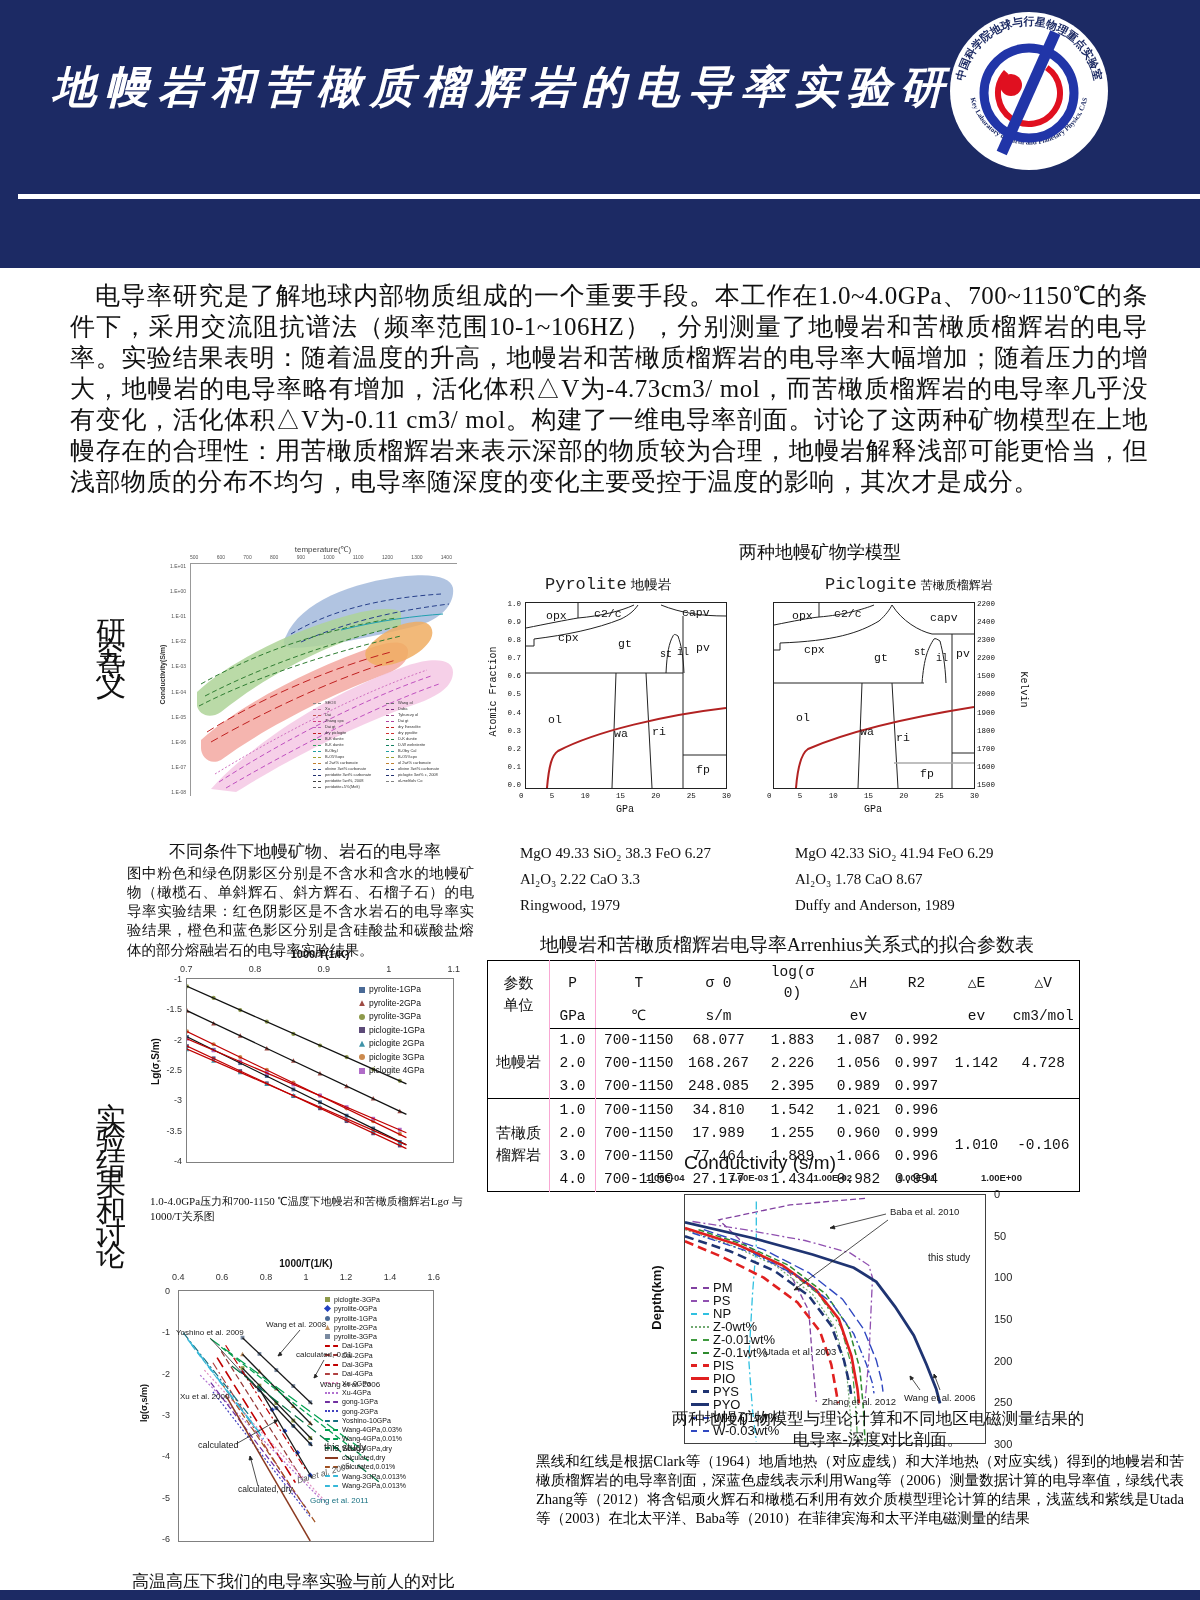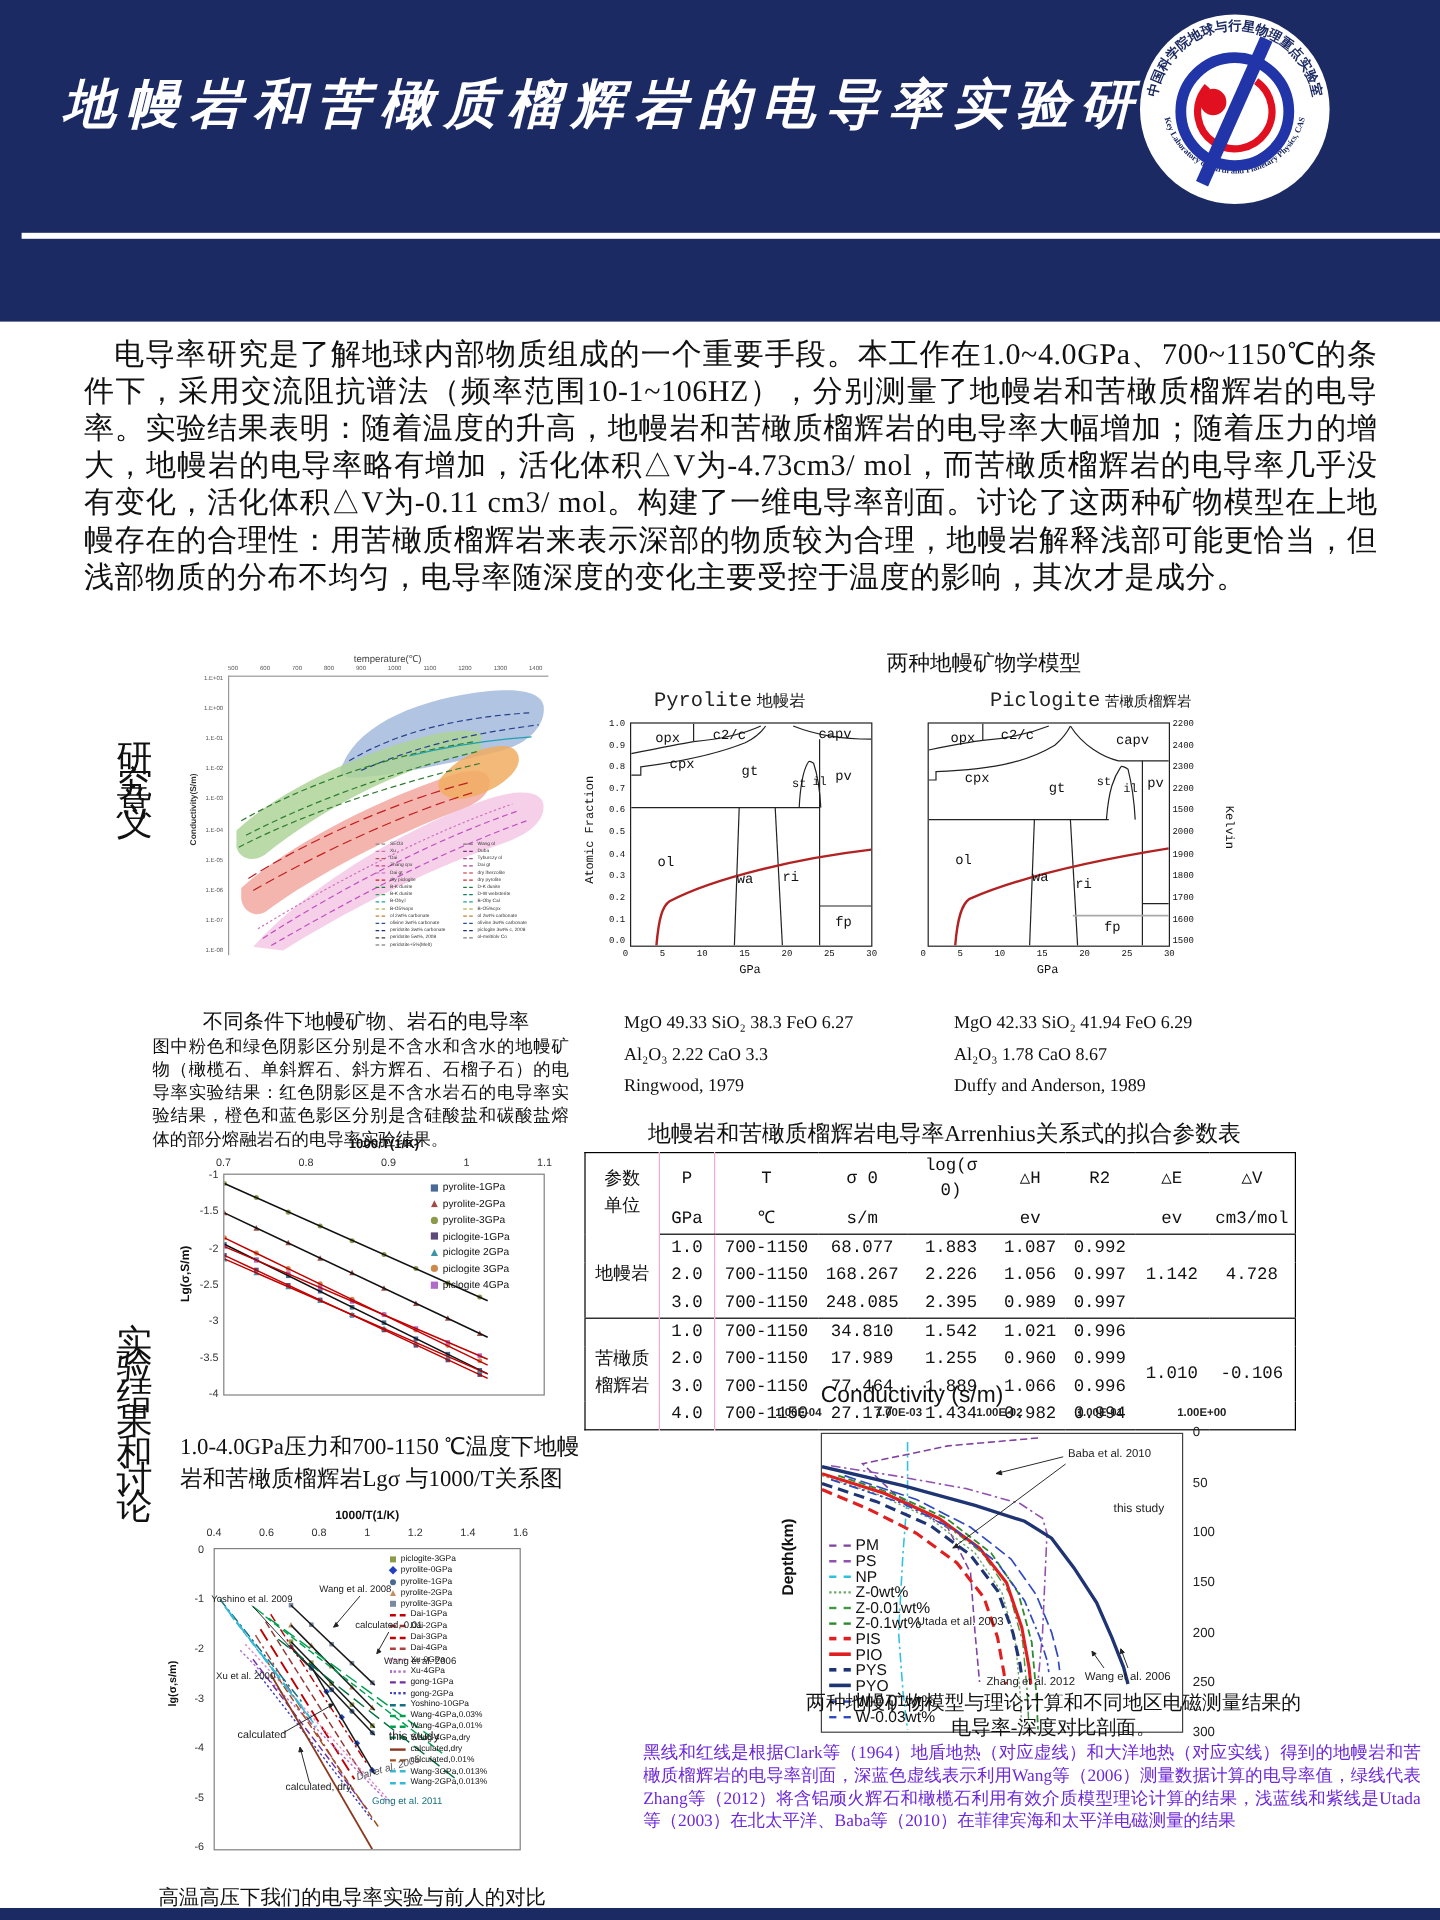--- a/index.html
+++ b/index.html
@@ -615,21 +615,21 @@
           <span class="sw-mark circle" style="background: rgb(204, 138, 78);"></span>
           <span>piclogite 3GPa</span>
         </div>
         <div class="lg">
           <span class="sw-mark square" style="background: rgb(176, 108, 200);"></span>
           <span>piclogite 4GPa</span>
         </div>
       </div>
   </div>
 </div>
-<div class="abs" style="left:150px;top:1194px;width:335px;font-size:19px;line-height:1.35">1.0-4.0GPa压力和700-1150 ℃温度下地幔岩和苦橄质榴辉岩Lgσ 与1000/T关系图</div>
+<div class="abs" style="left:150px;top:1194px;width:335px;font-size:11px;line-height:1.35">1.0-4.0GPa压力和700-1150 ℃温度下地幔岩和苦橄质榴辉岩Lgσ 与1000/T关系图</div>
 
 <div class="abs" style="left:128px;top:1258px;width:340px;height:312px">
   <div class="abs" style="left:50px;top:0;width:256px;text-align:center;font-size:10px;font-weight:bold;font-family:'Liberation Sans',sans-serif">1000/T(1/K)</div>
   <div class="abs tick-row" style="left:44px;top:14px;width:268px;font-size:9px;color:#333">
       <span>0.4</span>
       <span>0.6</span>
       <span>0.8</span>
       <span>1</span>
       <span>1.2</span>
       <span>1.4</span>
@@ -912,15 +912,15 @@
     </g>
   </svg>
   <span class="ann" style="left:252px;top:56px;font-size:9.5px">Baba et al. 2010</span>
   <span class="ann" style="left:290px;top:102px;font-size:10px">this  study</span>
   <span class="ann" style="left:126px;top:196px;font-size:9.5px">Utada et al. 2003</span>
   <span class="ann" style="left:184px;top:246px;font-size:9.5px">Zhang et al. 2012</span>
   <span class="ann" style="left:266px;top:242px;font-size:9.5px">Wang et al. 2006</span>
 </div>
 <div class="abs cap" style="left:598px;top:1408px;width:560px;font-size:16.5px">两种地幔矿物模型与理论计算和不同地区电磁测量结果的</div>
 <div class="abs cap" style="left:598px;top:1429px;width:560px;font-size:16.5px">电导率-深度对比剖面。</div>
-<div class="abs note" style="left:536px;top:1452px;width:648px;color:#6d28d9">黑线和红线是根据Clark等（1964）地盾地热（对应虚线）和大洋地热（对应实线）得到的地幔岩和苦橄质榴辉岩的电导率剖面，深蓝色虚线表示利用Wang等（2006）测量数据计算的电导率值，绿线代表Zhang等（2012）将含铝顽火辉石和橄榄石利用有效介质模型理论计算的结果，浅蓝线和紫线是Utada等（2003）在北太平洋、Baba等（2010）在菲律宾海和太平洋电磁测量的结果</div>
+<div class="abs note" style="left:536px;top:1452px;width:648px;color:#000000">黑线和红线是根据Clark等（1964）地盾地热（对应虚线）和大洋地热（对应实线）得到的地幔岩和苦橄质榴辉岩的电导率剖面，深蓝色虚线表示利用Wang等（2006）测量数据计算的电导率值，绿线代表Zhang等（2012）将含铝顽火辉石和橄榄石利用有效介质模型理论计算的结果，浅蓝线和紫线是Utada等（2003）在北太平洋、Baba等（2010）在菲律宾海和太平洋电磁测量的结果</div>
 
 <div class="abs footer-bar"></div>
 
 </body></html>

